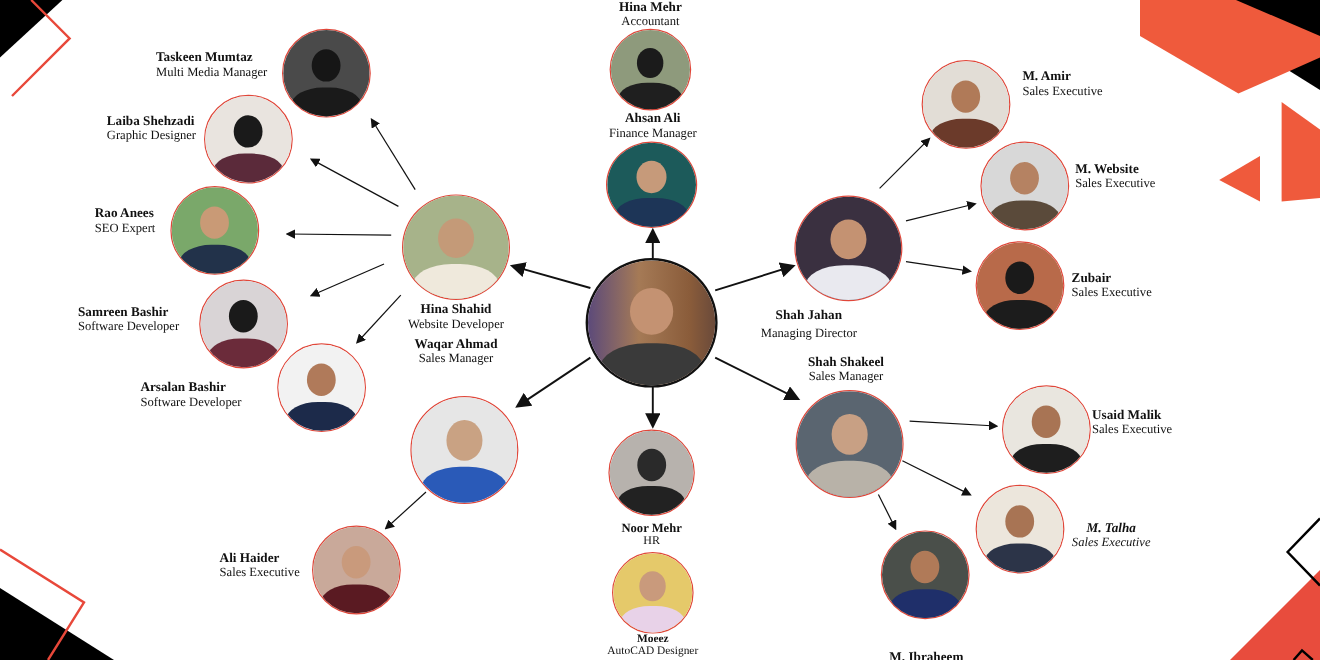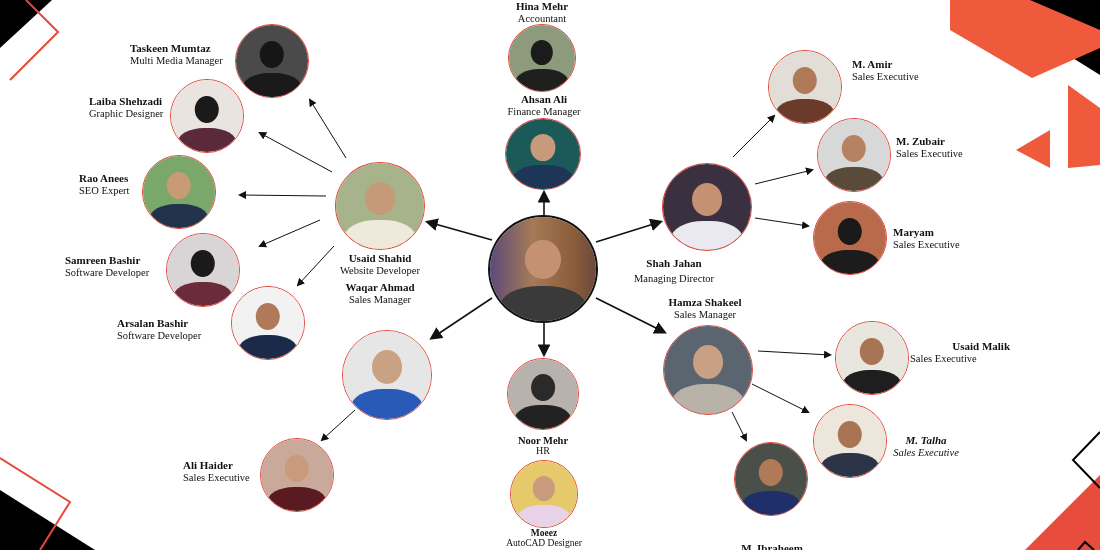--- a/index.html
+++ b/index.html
@@ -147,21 +147,21 @@
   <span class="tt">Software Developer</span>
 </div>
 
 <div class="node" style="left:335px;top:162px;width:90px;height:88px;">
   <div class="avatar-fill" style="background:#a7b38a">
       <div class="head" style="background:#c49a78"></div>
       <div class="torso" style="background:#efe9dc"></div>
     </div>
 </div>
 <div class="label c" style="left:325px;top:253px;width:110px;">
-  <span class="nm">Usaid Shahid</span>
+  <span class="nm">Hina Shahid</span>
   <span class="tt">Website Developer</span>
 </div>
 
 <div class="node" style="left:342px;top:330px;width:90px;height:90px;">
   <div class="avatar-fill" style="background:#e6e6e6">
       <div class="head" style="background:#c9a283"></div>
       <div class="torso" style="background:#2a5ab8"></div>
     </div>
 </div>
 <div class="label c" style="left:325px;top:282px;width:110px;">
@@ -213,21 +213,21 @@
   <span class="tt" style="margin-top:3px">Managing Director</span>
 </div>
 
 <div class="node" style="left:663px;top:325px;width:90px;height:90px;">
   <div class="avatar-fill" style="background:#5a6570">
       <div class="head" style="background:#c8a084"></div>
       <div class="torso" style="background:#b8b2a8"></div>
     </div>
 </div>
 <div class="label c" style="left:650px;top:297px;width:110px;">
-  <span class="nm">Hamza Shakeel</span>
+  <span class="nm">Shah Shakeel</span>
   <span class="tt">Sales Manager</span>
 </div>
 
 <div class="node" style="left:768px;top:50px;width:74px;height:74px;">
   <div class="avatar-fill" style="background:#e2ddd6">
       <div class="head" style="background:#b07a58"></div>
       <div class="torso" style="background:#6b3a2a"></div>
     </div>
 </div>
 <div class="label r" style="left:852px;top:59px;width:100px;">
@@ -235,43 +235,43 @@
   <span class="tt">Sales Executive</span>
 </div>
 
 <div class="node" style="left:817px;top:118px;width:74px;height:74px;">
   <div class="avatar-fill" style="background:#d8d8d8">
       <div class="head" style="background:#b58262"></div>
       <div class="torso" style="background:#5a4a3a"></div>
     </div>
 </div>
 <div class="label r" style="left:896px;top:136px;width:100px;">
-  <span class="nm">M. Zubair</span>
+  <span class="nm">M. Website</span>
   <span class="tt">Sales Executive</span>
 </div>
 
 <div class="node" style="left:813px;top:201px;width:74px;height:74px;">
   <div class="avatar-fill" style="background:#b86a4a">
       <div class="head" style="background:#1a1a1a"></div>
       <div class="torso" style="background:#1c1c1c"></div>
     </div>
 </div>
 <div class="label r" style="left:893px;top:227px;width:100px;">
-  <span class="nm">Maryam</span>
+  <span class="nm">Zubair</span>
   <span class="tt">Sales Executive</span>
 </div>
 
 <div class="node" style="left:835px;top:321px;width:74px;height:74px;">
   <div class="avatar-fill" style="background:#e9e6df">
       <div class="head" style="background:#a87454"></div>
       <div class="torso" style="background:#1e1e1e"></div>
     </div>
 </div>
 <div class="label r" style="left:910px;top:341px;width:100px;">
-  <span class="nm" style="text-align:right">Usaid Malik</span>
+  <span class="nm" style="text-align:left">Usaid Malik</span>
   <span class="tt">Sales Executive</span>
 </div>
 
 <div class="node" style="left:813px;top:404px;width:74px;height:74px;">
   <div class="avatar-fill" style="background:#ece6dc">
       <div class="head" style="background:#a87454"></div>
       <div class="torso" style="background:#2c3448"></div>
     </div>
 </div>
 <div class="label c" style="left:888px;top:435px;width:76px;font-style:italic;">

